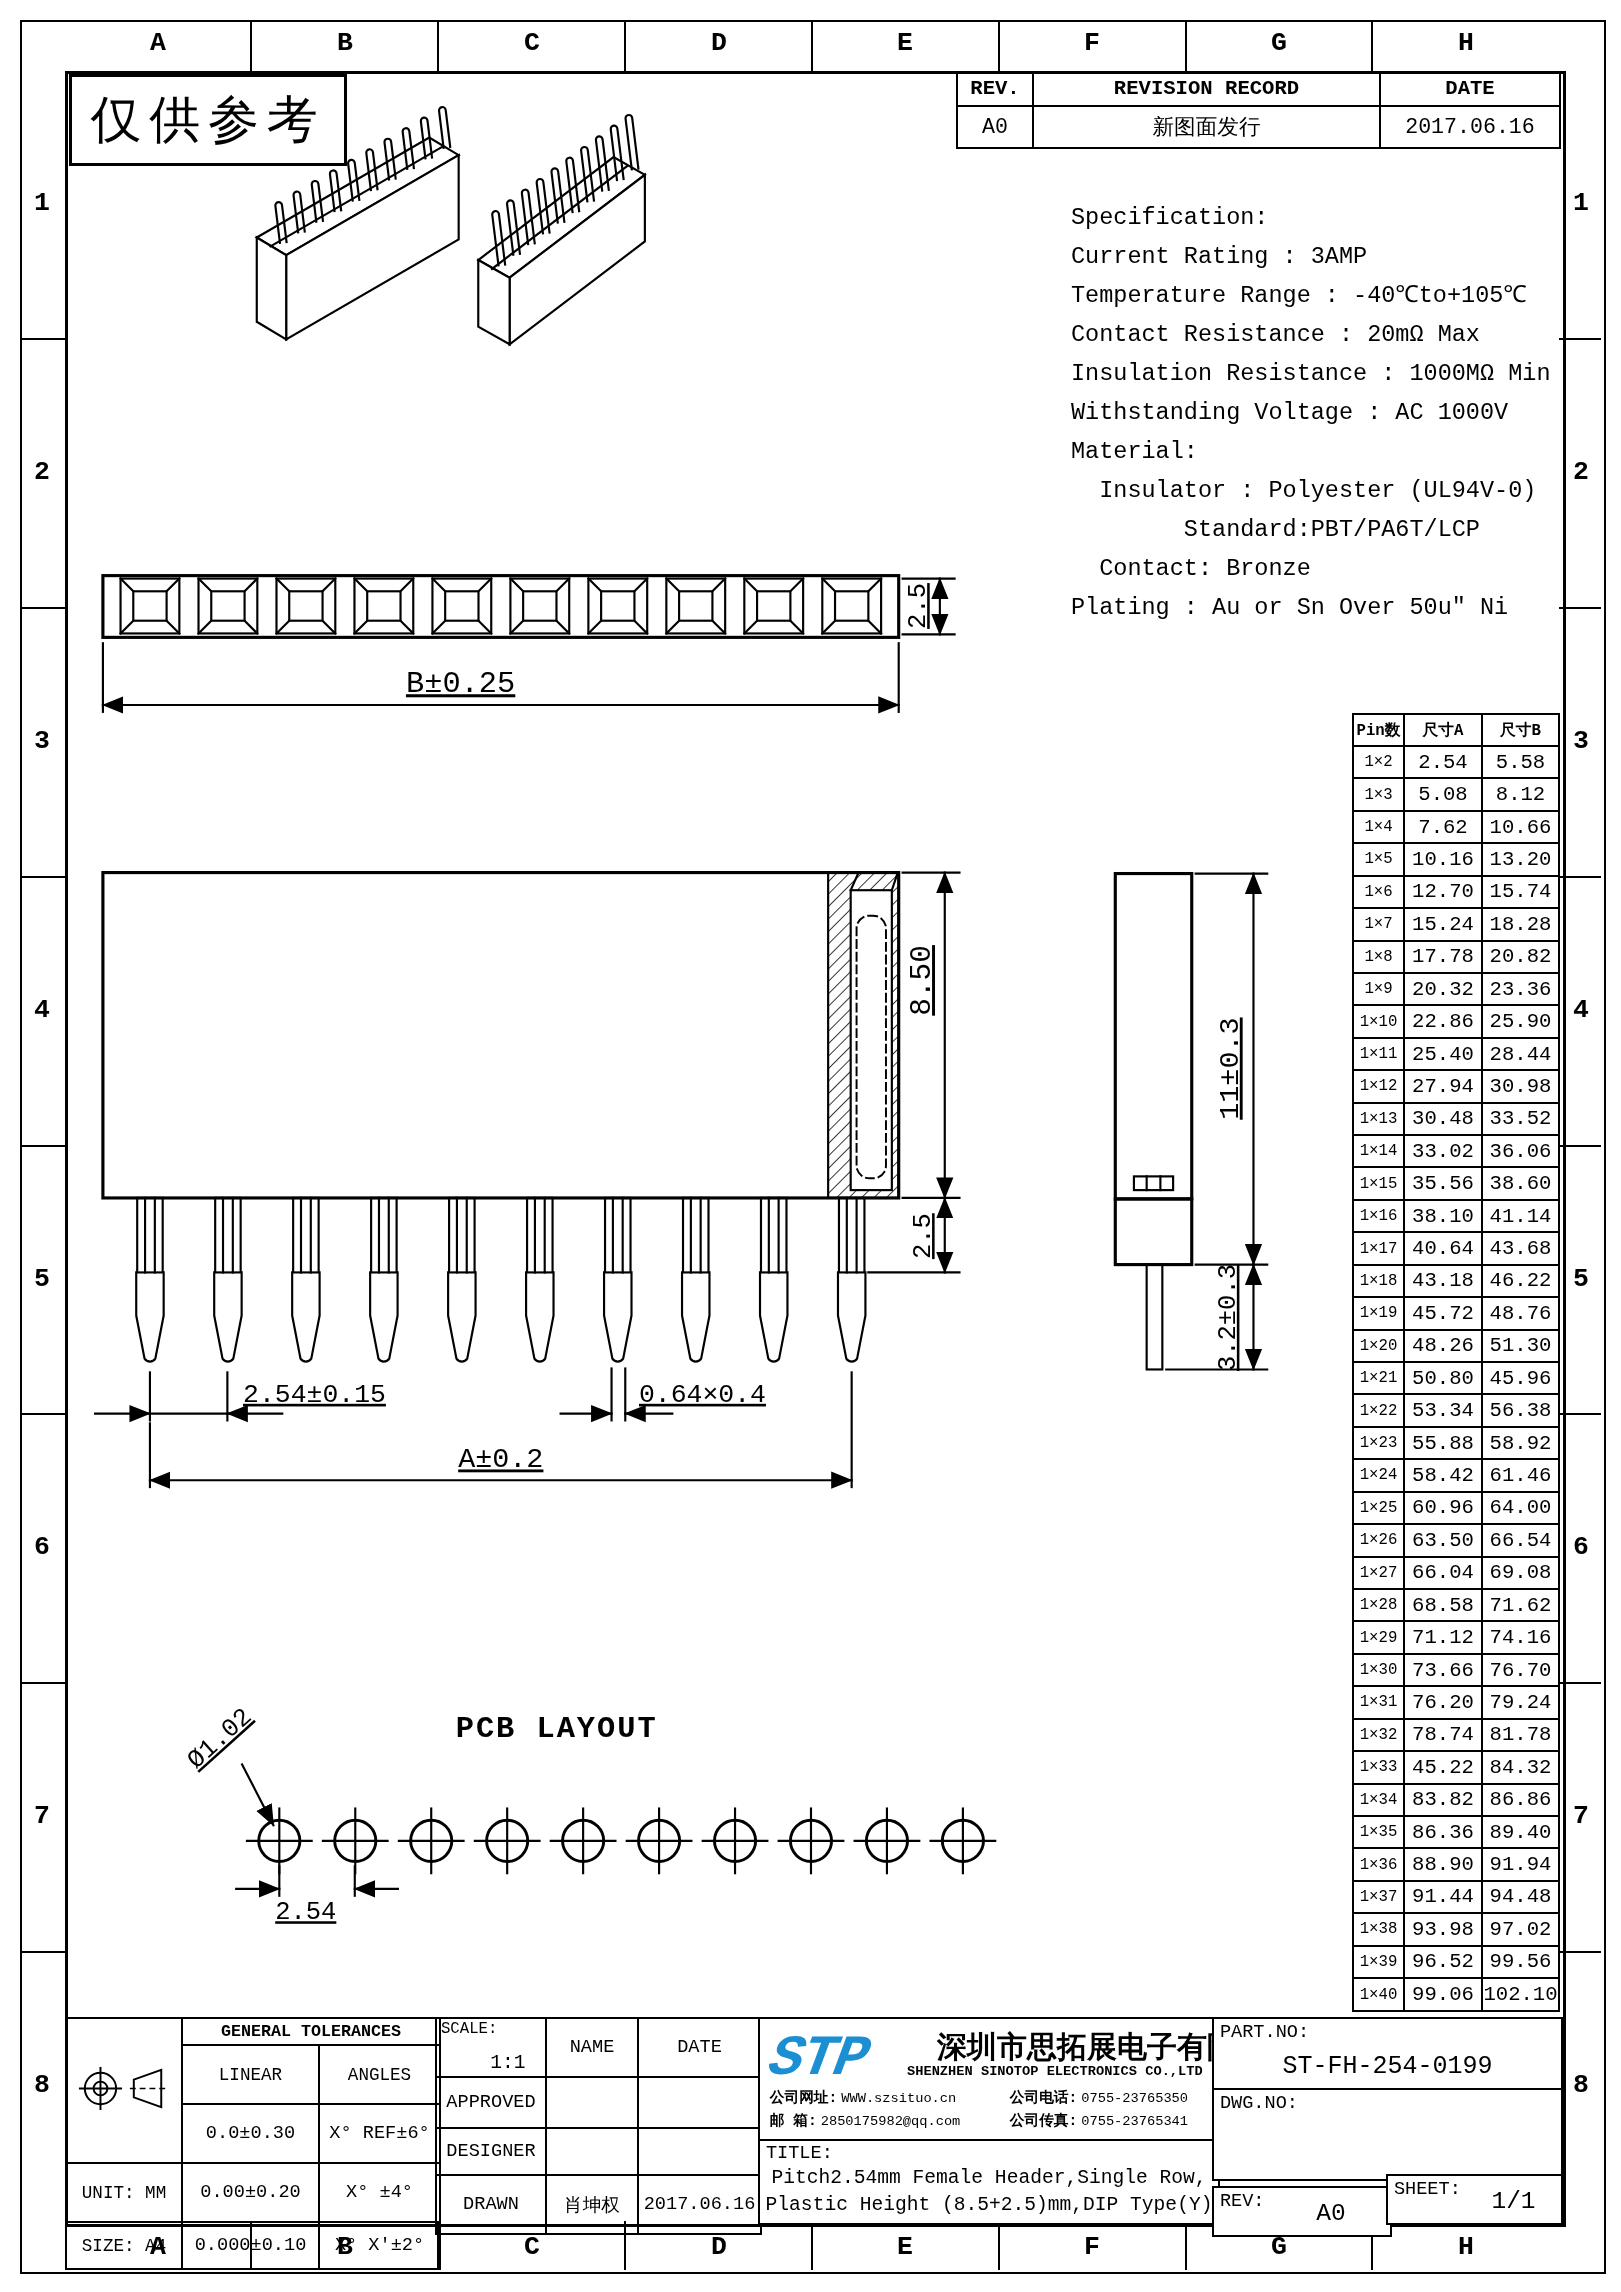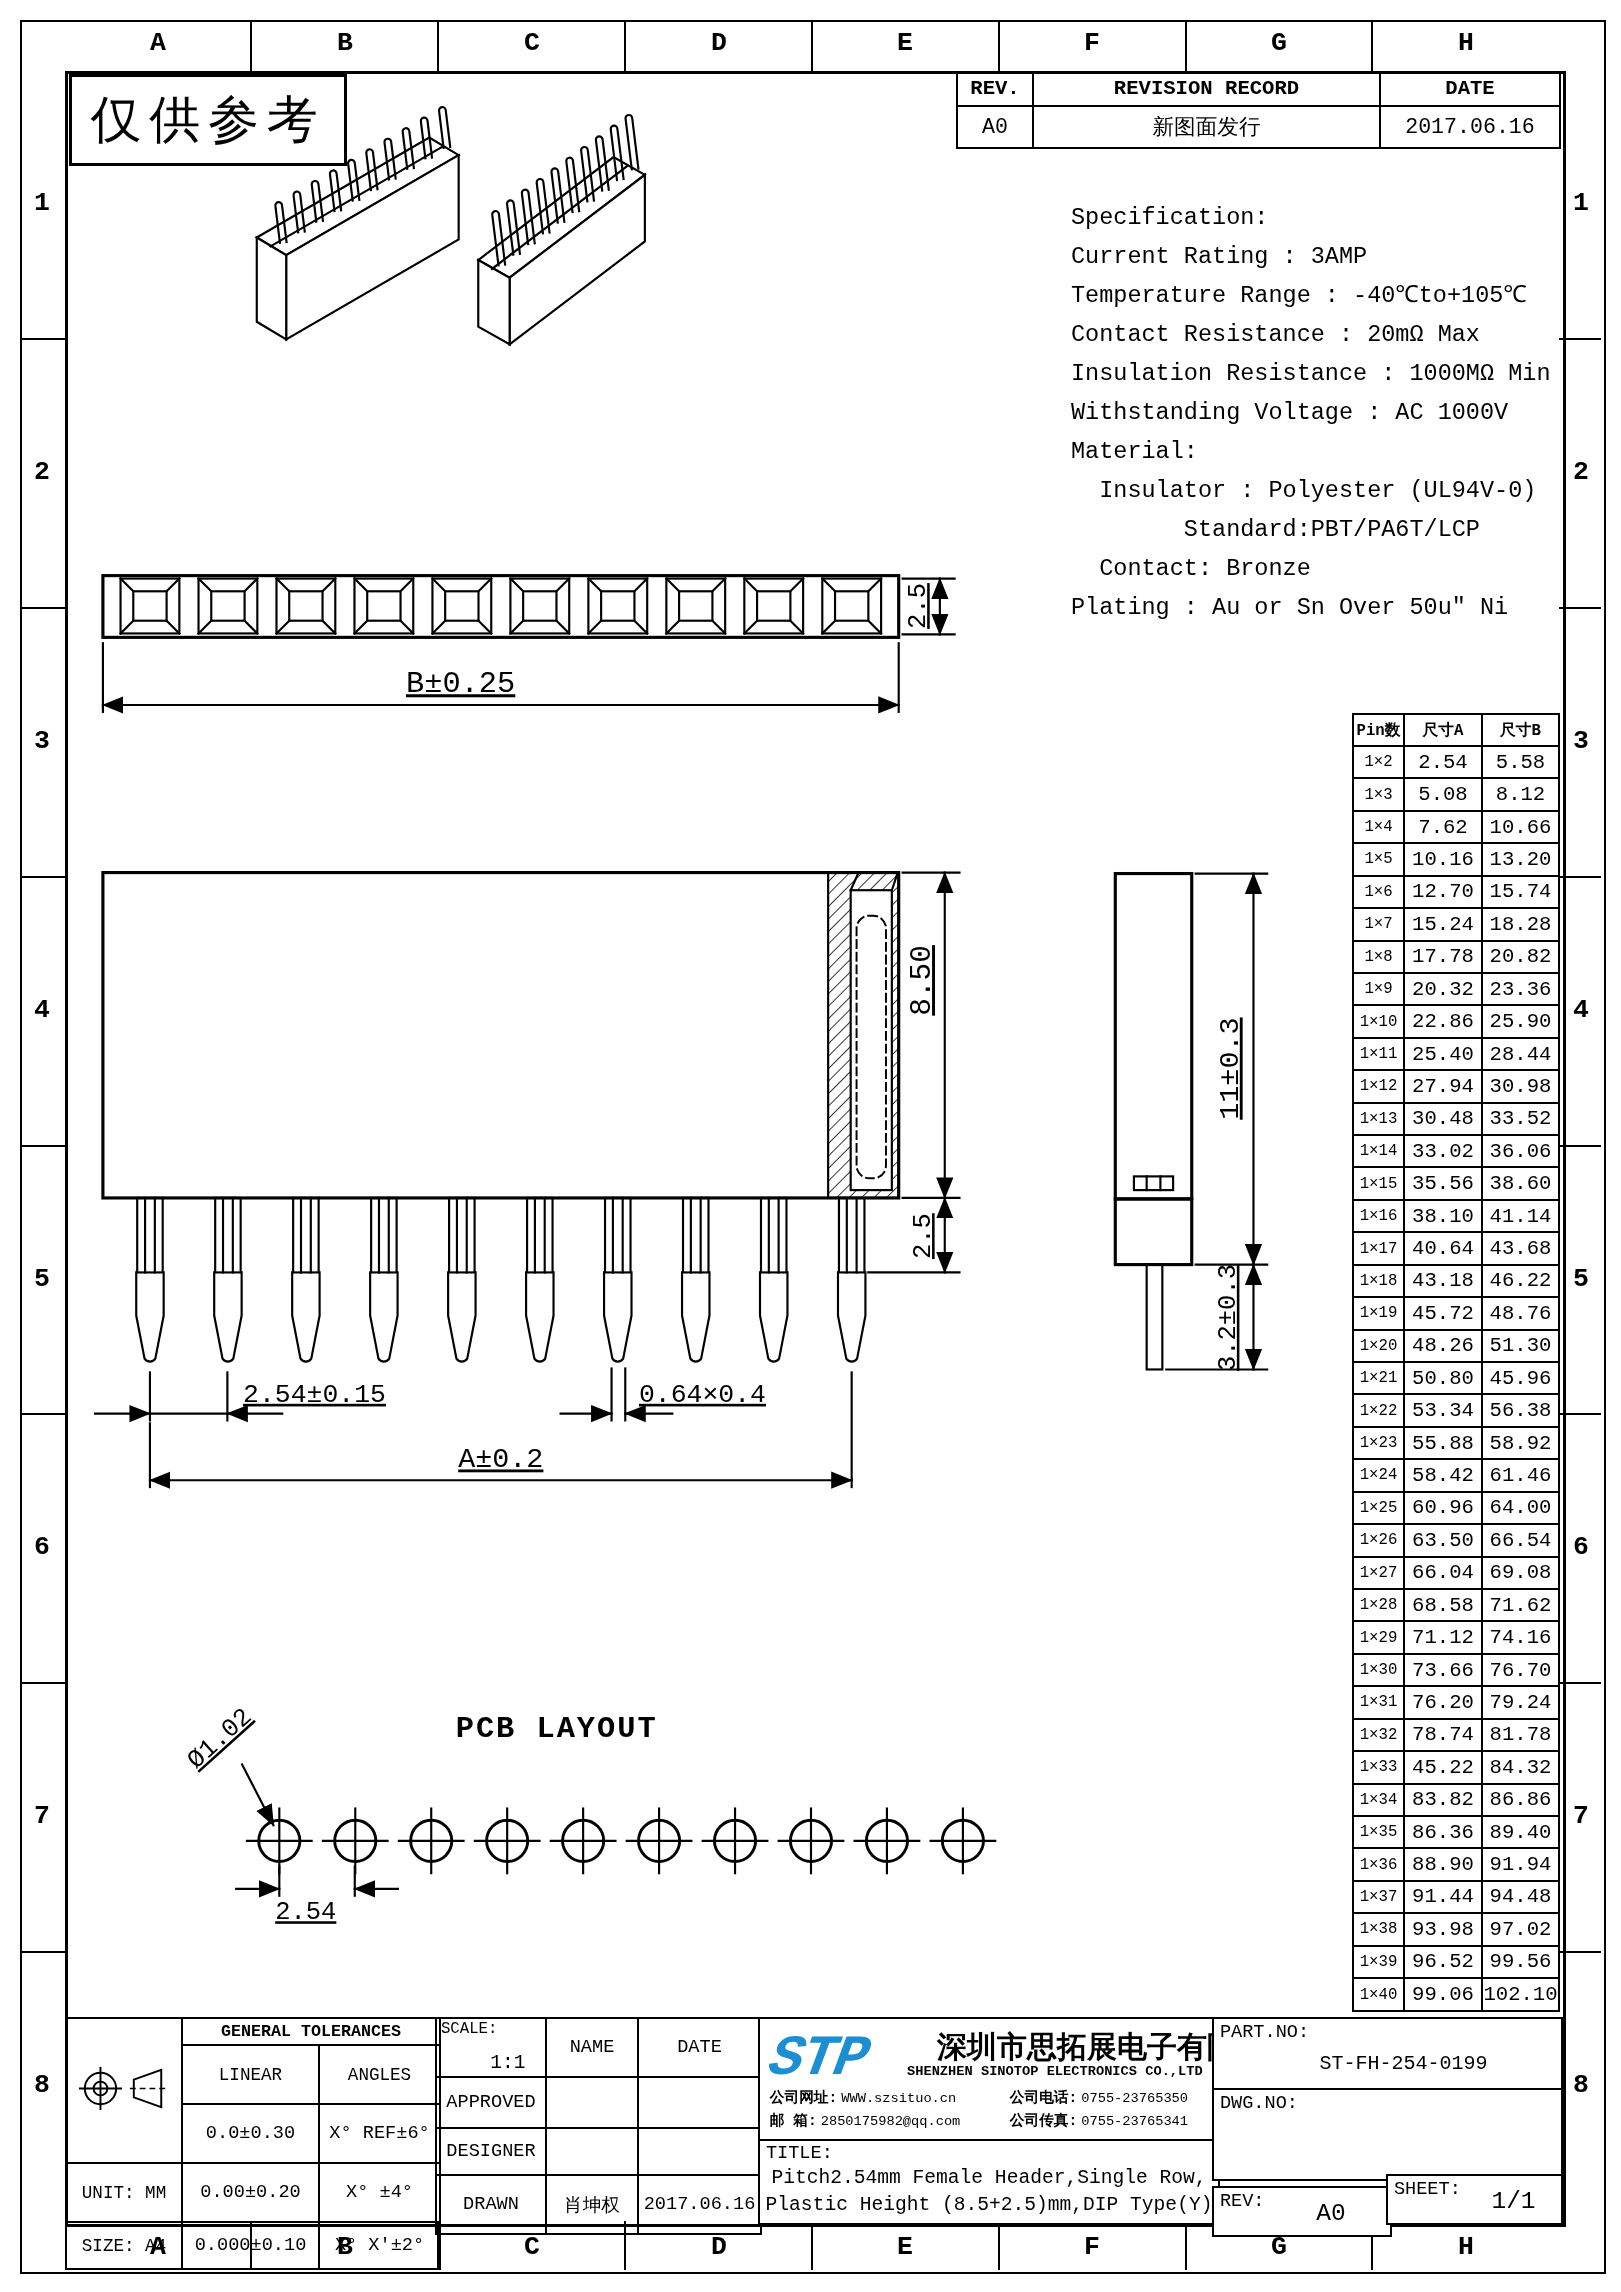--- a/index.html
+++ b/index.html
@@ -47,21 +47,21 @@
   .pair b{font-size:14.7px;margin-right:3.9px;}
   .titlecell{left:758px;top:2139px;width:458px;height:82px;}
   .tlabel{position:absolute;left:5.9px;top:2px;font-size:18.6px;}
   .tline{position:absolute;left:0;width:100%;text-align:center;font-size:19.6px;white-space:nowrap;}
   .t1{top:25.5px}.t2{top:53px}
   .partno{left:1212px;top:2017px;width:347px;height:74px;}
   .dwgno{left:1212px;top:2088px;width:347px;height:89px;}
   .revcell{left:1212px;top:2174px;width:176px;height:47px;margin-top:12px;}
   .sheetcell{left:1386px;top:2174px;width:173px;height:47px;}
   .boxlabel{position:absolute;left:5.9px;top:2.9px;font-size:18.6px;}
-  .boxval{position:absolute;left:16px;width:100%;text-align:center;font-size:20px;}
+  .boxval{position:absolute;left:0;width:100%;text-align:center;font-size:25px;}
   .pv1{top:33px}.pv2{top:11.8px;font-size:24.5px;}
   
   .lines{stroke:#000;stroke-width:2.2;fill:none;stroke-linecap:square;}
   .thick{stroke-width:3.2;}
   .dash{stroke-dasharray:8 5;stroke-width:2;}
   .dash2{stroke-dasharray:6 4;stroke-width:1.6;}
   text{stroke:none;fill:#000;font-family:"Liberation Mono","DejaVu Sans Mono",monospace;}
   .dim{text-decoration:underline;}
   .vlab{letter-spacing:2px;}
 </style>

